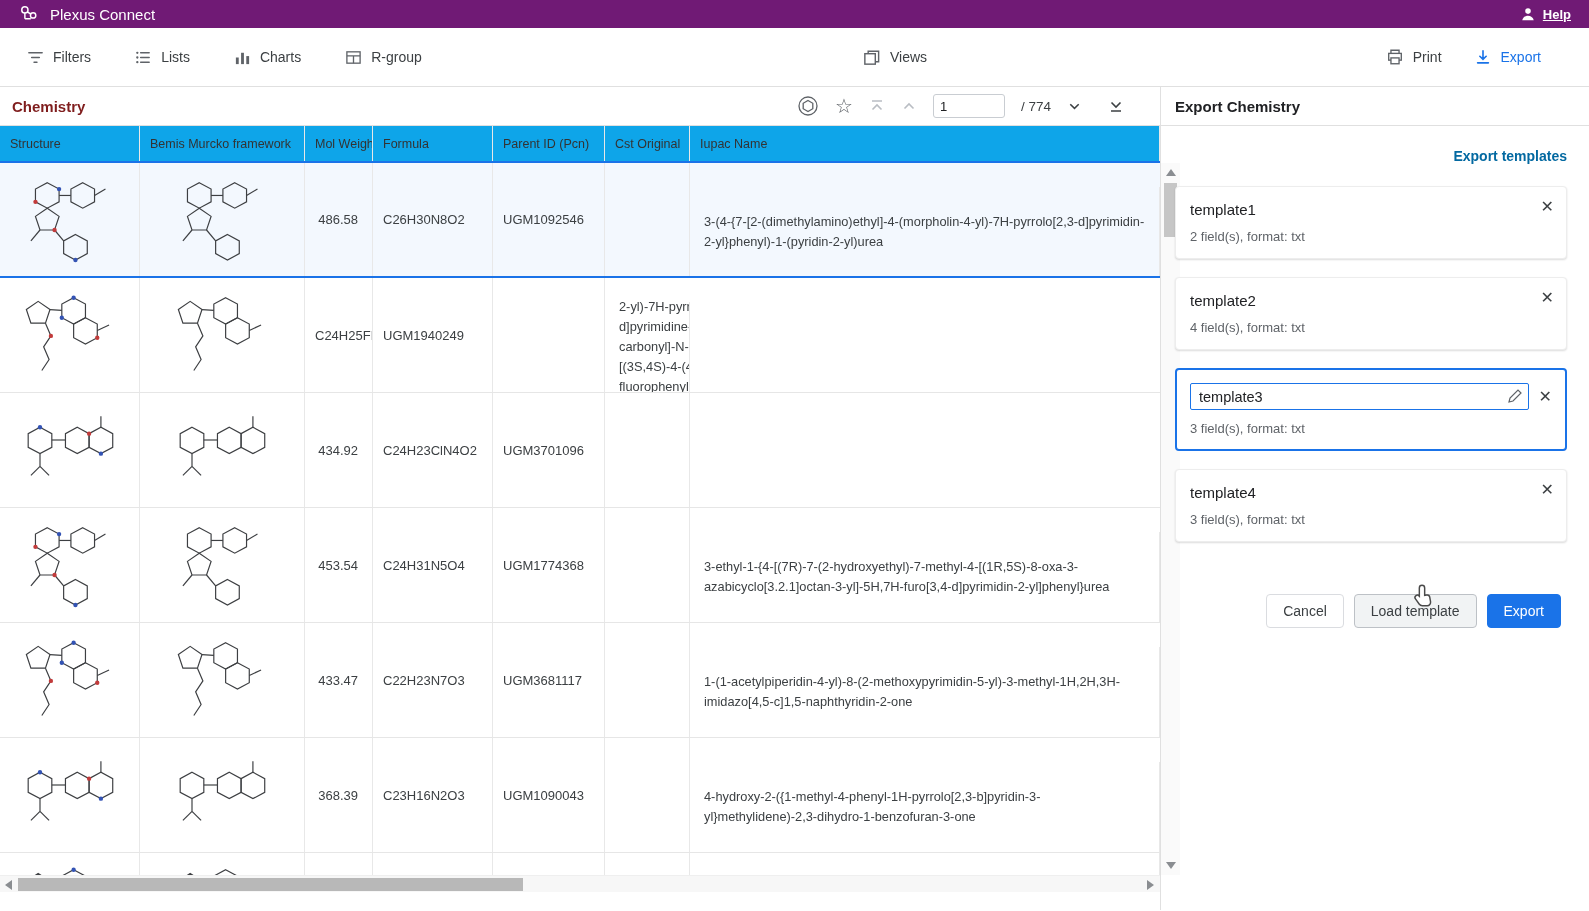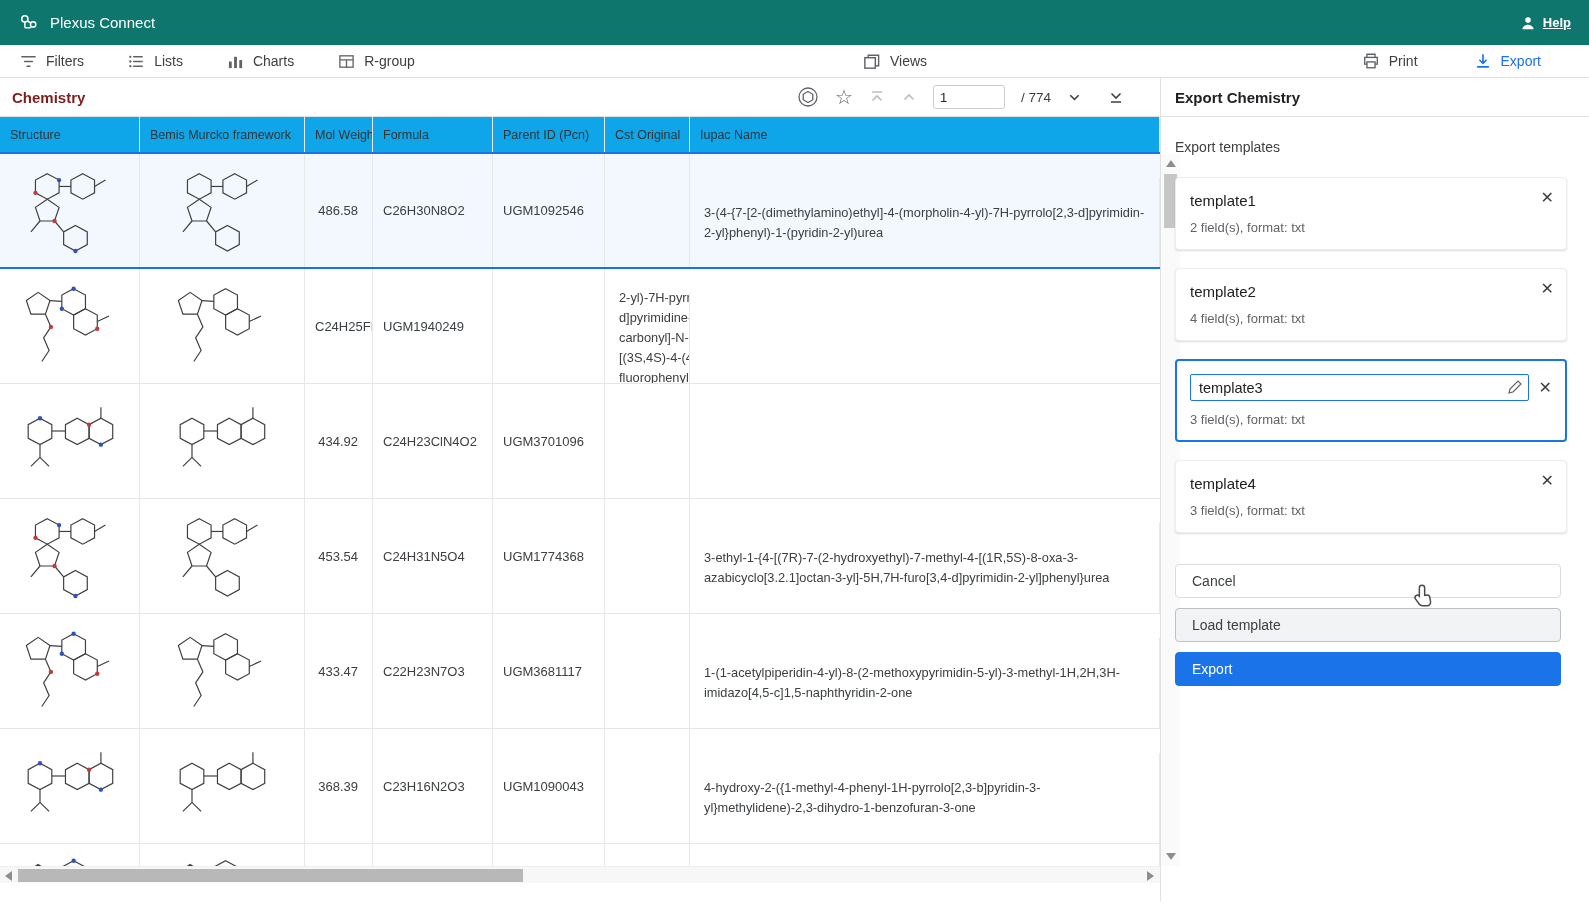--- a/index.html
+++ b/index.html
@@ -1,34 +1,34 @@
 <!DOCTYPE html>
 <html><head>
 <meta charset="utf-8">
 <style>
   * { box-sizing: border-box; margin: 0; padding: 0; }
   html,body { width:1589px; height:911px; overflow:hidden; background:#fff;
     font-family:"Liberation Sans", sans-serif; color:#3c4043; }
 
   
-  .topbar { height:45px; background:#0f766e; display:flex; align-items:center;
+  .topbar { height:28px; background:#701a75; display:flex; align-items:center;
     padding:0 18px; color:#fff; }
   .brand { display:flex; align-items:center; gap:10px; font-size:15px; }
   .topbar .spacer { flex:1; }
   .help { display:flex; align-items:center; gap:6px; font-size:13px; font-weight:700;
     cursor:pointer; }
   .help span { text-decoration:underline; }
 
   
-  .toolbar { height:33px; border-bottom:1px solid #e0e0e0; display:flex;
-    align-items:center; padding:0 20px; position:relative; }
+  .toolbar { height:59px; border-bottom:1px solid #e0e0e0; display:flex;
+    align-items:center; padding:0 27px; position:relative; }
   .tb-item { display:flex; align-items:center; gap:9px; font-size:14px;
     color:#3c4043; margin-right:44px; cursor:pointer; }
   .tb-center { position:absolute; left:862px; margin:0; }
-  .tb-right { position:absolute; right:48px; display:flex; gap:56px;text-align:center; }
+  .tb-right { position:absolute; right:48px; display:flex; gap:32px;text-align:center; }
   .tb-right .tb-item { margin:0; }
   .tb-item.accent { color:#1a73e8; }
 
   
   .main { display:flex; height:823px; }
   .gridarea { width:1182px; position:relative; }
   .panel { width:486px; border-left:1px solid #e0e0e0; position:relative; }
 
   
   .g-titlebar { height:39px; display:flex; align-items:center; padding:0 12px;
@@ -66,36 +66,36 @@
   .hscroll { position:absolute; left:0; top:788px; width:1160px; height:17px;
     background:#f7f7f7; border-top:1px solid #efefef; }
   .hthumb { position:absolute; left:18px; top:2px; width:505px; height:13px; background:#b8b8b8; }
   .harrow { position:absolute; top:3px; width:12px; height:12px; cursor:pointer; }
   .harrow.left { left:3px; } .harrow.right { right:4px; }
 
   
   .p-title { height:39px; display:flex; align-items:center; padding:0 14px;
     font-size:15px; font-weight:700; color:#202124; border-bottom:1px solid #e0e0e0; }
   .p-body { padding:6px 22px 0 14px; }
-  .p-sub { font-size:14px; font-weight:400; color:#404040; margin:16px 0 22px; }
+  .p-sub { font-size:14px; font-weight:700; color:#0369a1; margin:16px 0 22px;text-align:right; }
   .card { position:relative; border:1px solid #ededed; border-radius:4px; padding:14px;
     margin-bottom:18px; box-shadow:0 1px 2px rgba(0,0,0,.14); background:#fff; cursor:pointer; }
   .card .name { font-size:15px; color:#202124; }
   .card .details { font-size:13px; color:#5f6368; margin-top:11px; }
   .card .x { position:absolute; right:12px; top:12px; font-size:16px; color:#3c4043;
     cursor:pointer; line-height:1; }
   .card.selected { border:2px solid #1a73e8; padding:13px; box-shadow:none; }
   .editwrap { display:flex; align-items:center; gap:10px; }
   .inputbox { position:relative; flex:1; }
   .editinput { width:100%; height:27px; border:1px solid #1a73e8; border-radius:2px;
     padding:2px 28px 2px 8px; font-size:14.5px; color:#202124;
     font-family:"Liberation Sans", sans-serif; outline:none; }
   .pencil { position:absolute; right:6px; top:5px; cursor:pointer; }
   .x-inline { font-size:16px; color:#3c4043; cursor:pointer; line-height:1; }
-  .btnrow { display:flex; justify-content:flex-end; gap:10px; margin-top:31px; padding-right:6px;flex-direction:column; }
+  .btnrow { display:flex; justify-content:flex-end; gap:10px; margin-top:52px; padding-right:6px; }
   .btn { height:34px; padding:0 16px; border-radius:4px; font-size:14px; display:flex;
     align-items:center; border:1px solid #dadce0; background:#fff; color:#3c4043;
     cursor:pointer; font-family:"Liberation Sans", sans-serif; }
   .btn.loadt { background:#f1f3f4; border-color:#bdc1c6; }
   .btn.primary { background:#1a73e8; color:#fff; border:1px solid #1a73e8; }
 
   .cursor { position:absolute; left:1413px; top:584px; width:22px; height:24px; z-index:20;
     pointer-events:none; }
 </style>
 </head>

